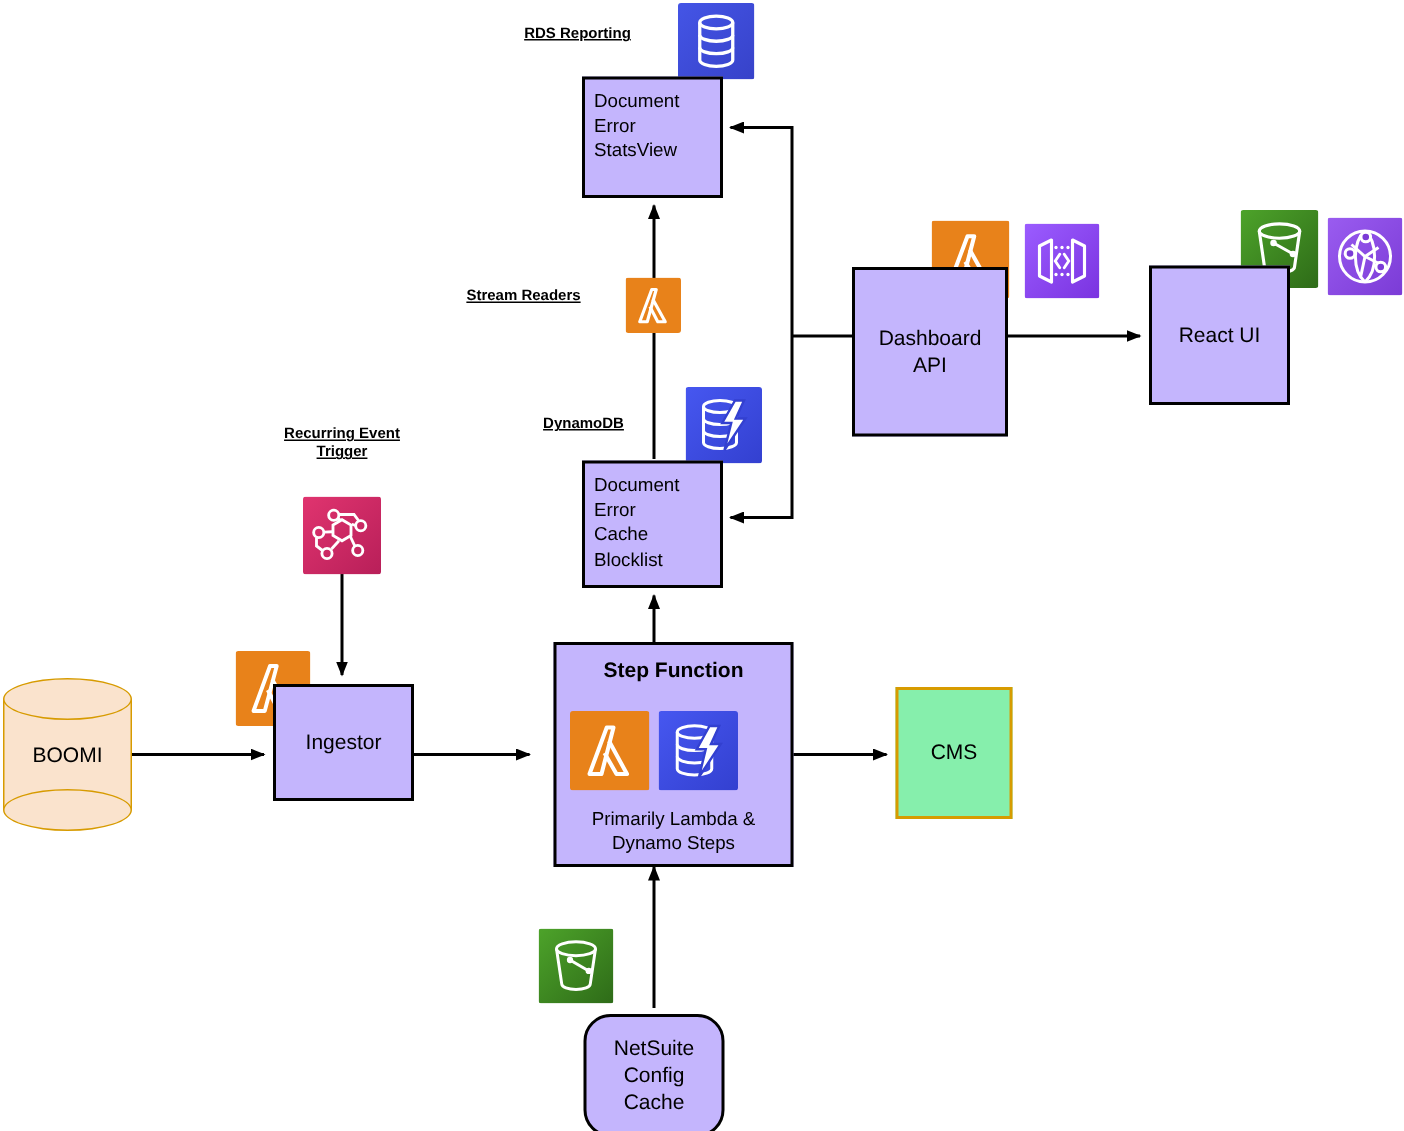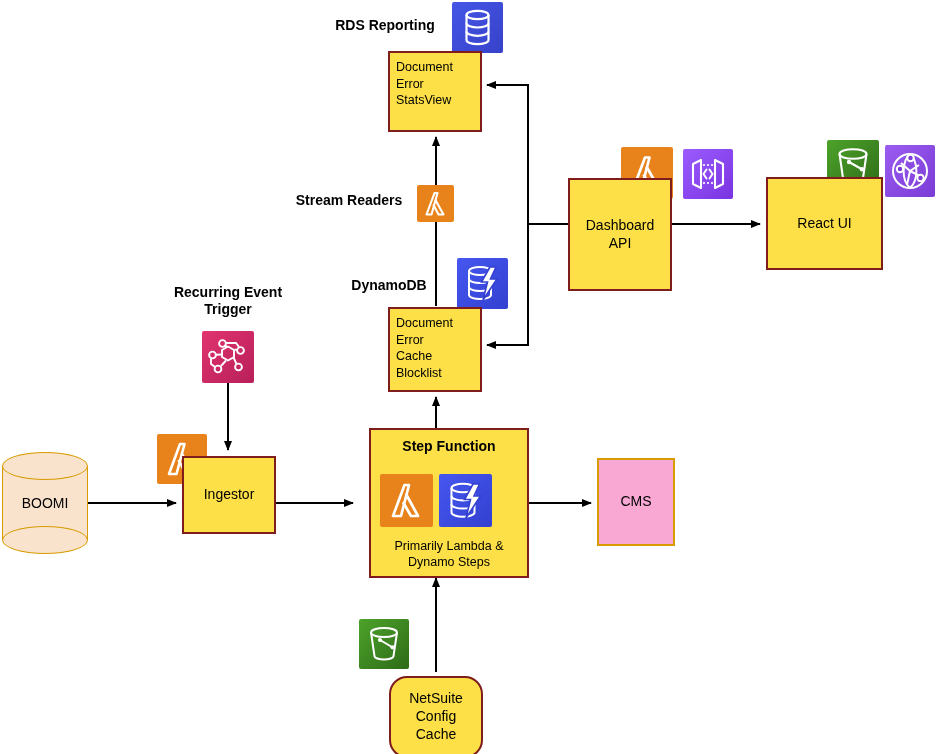--- a/index.html
+++ b/index.html
@@ -1,31 +1,31 @@
 <!DOCTYPE html>
 <html><head>
 <meta charset="utf-8">
 <style>
   html,body{margin:0;padding:0;background:#ffffff;}
   body{width:936px;height:754px;overflow:hidden;
        font-family:"Liberation Sans",sans-serif;color:#000;}
   #canvas{position:relative;width:936px;height:754px;}
 
   
-  .node{position:absolute;box-sizing:border-box;background:#fde047;
-        border:2px solid #7f1d1d;display:flex;align-items:center;
+  .node{position:absolute;box-sizing:border-box;background:#c4b5fd;
+        border:2px solid #000000;display:flex;align-items:center;
         justify-content:center;text-align:center;font-size:14px;
         line-height:1.28;color:#000;}
   .node.left{justify-content:flex-start;align-items:flex-start;
              text-align:left;padding:6px 0 0 6px;font-size:12.5px;
              line-height:1.33;}
-  .node.peach{background:#f9a8d4;border:2px solid #d79b00;}
-
-  .lbl{position:absolute;font-weight:bold;font-size:14px;color:#000;
-       white-space:pre;line-height:1.24;text-align:center;}
+  .node.peach{background:#86efac;border:2px solid #d79b00;}
+
+  .lbl{position:absolute;font-weight:bold;font-size:10px;color:#000;
+       white-space:pre;line-height:1.24;text-align:center;text-decoration:underline;}
 
   .cyl{position:absolute;}
   .cyl .body{position:absolute;left:0;right:0;top:14px;bottom:14px;
              background:#fae3cd;border-left:1.6px solid #d79b00;
              border-right:1.6px solid #d79b00;}
   .cyl .top,.cyl .bot{position:absolute;left:0;right:0;height:28px;
              border:1.6px solid #d79b00;border-radius:50%;
              background:#fae3cd;box-sizing:border-box;}
   .cyl .bot{bottom:0;background:#fae3cd;}
   .cyl .cap{position:absolute;left:0;right:0;top:0;height:28px;
@@ -349,17 +349,17 @@
         <path d="M25,26 L37,32"></path>
       </g>
       <g fill="#7B3BD6" stroke="#fff" stroke-width="2">
         <circle cx="25.5" cy="13" r="3.2"></circle>
         <circle cx="15" cy="24" r="3.2"></circle>
         <circle cx="35.5" cy="33" r="3.2"></circle>
       </g>
     </svg>
   </div>
 
-  <div class="node" style="left:766px;top:177px;width:117px;height:93px;">
+  <div class="node" style="left:766px;top:177px;width:94px;height:93px;">
     <span>React UI</span>
   </div>
 
 </div>
 
 </body></html>

